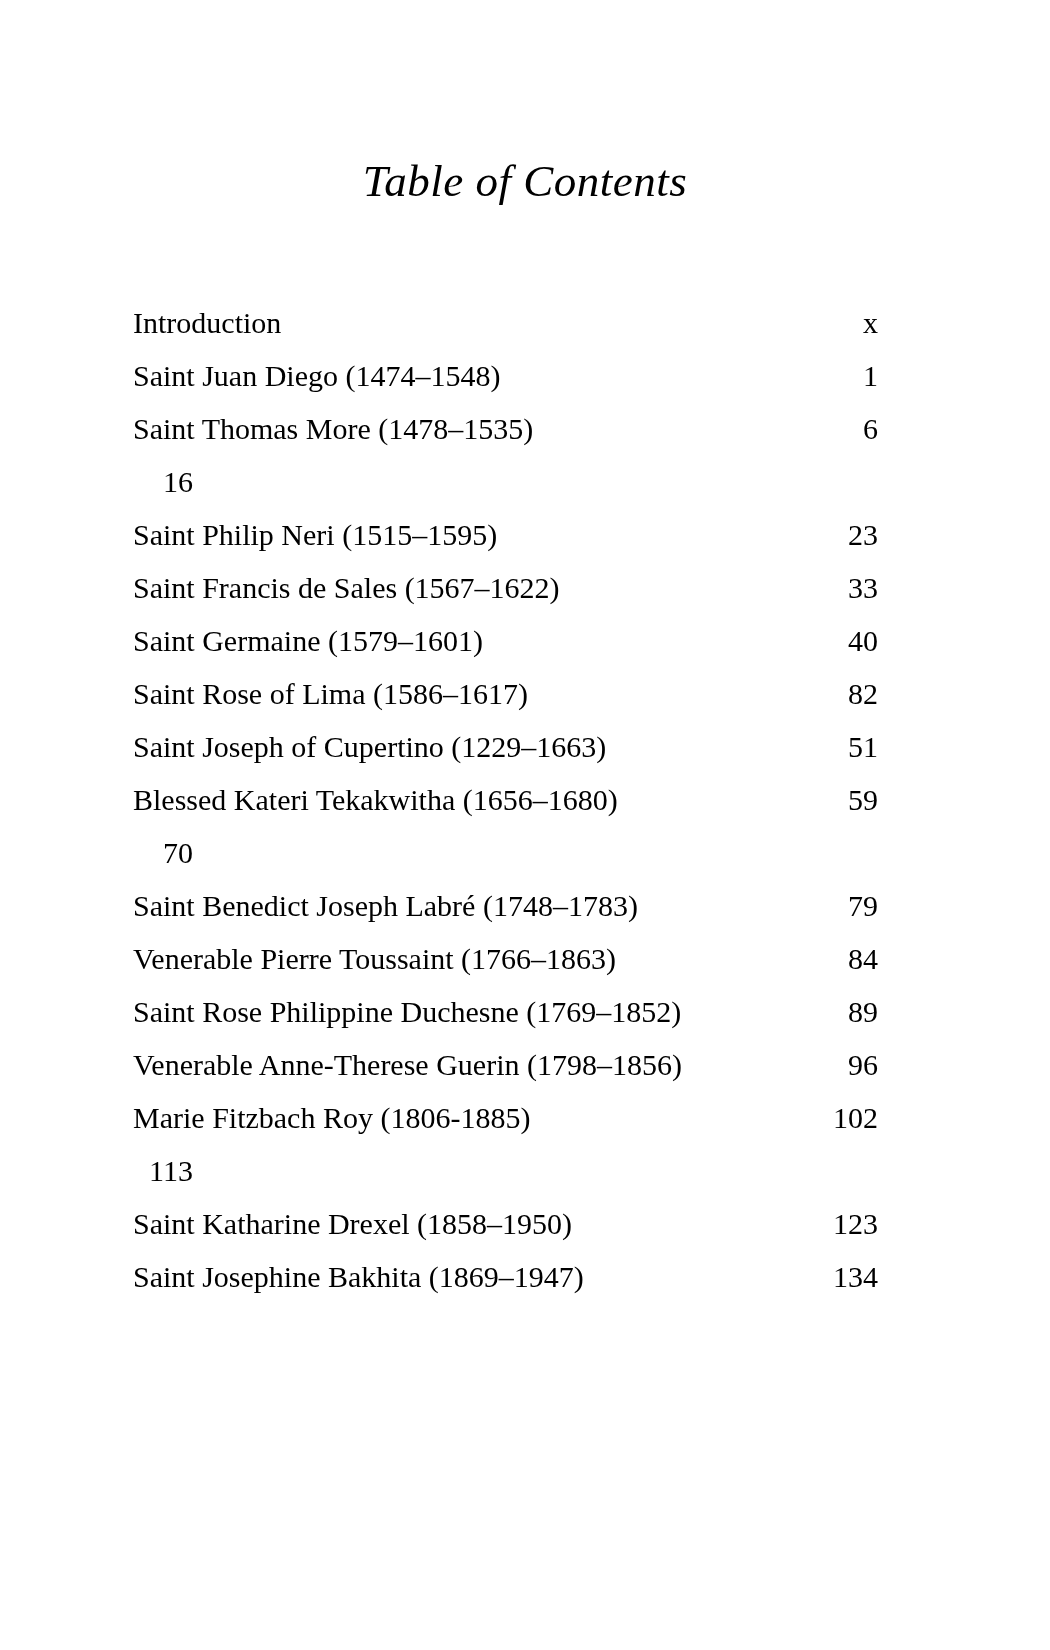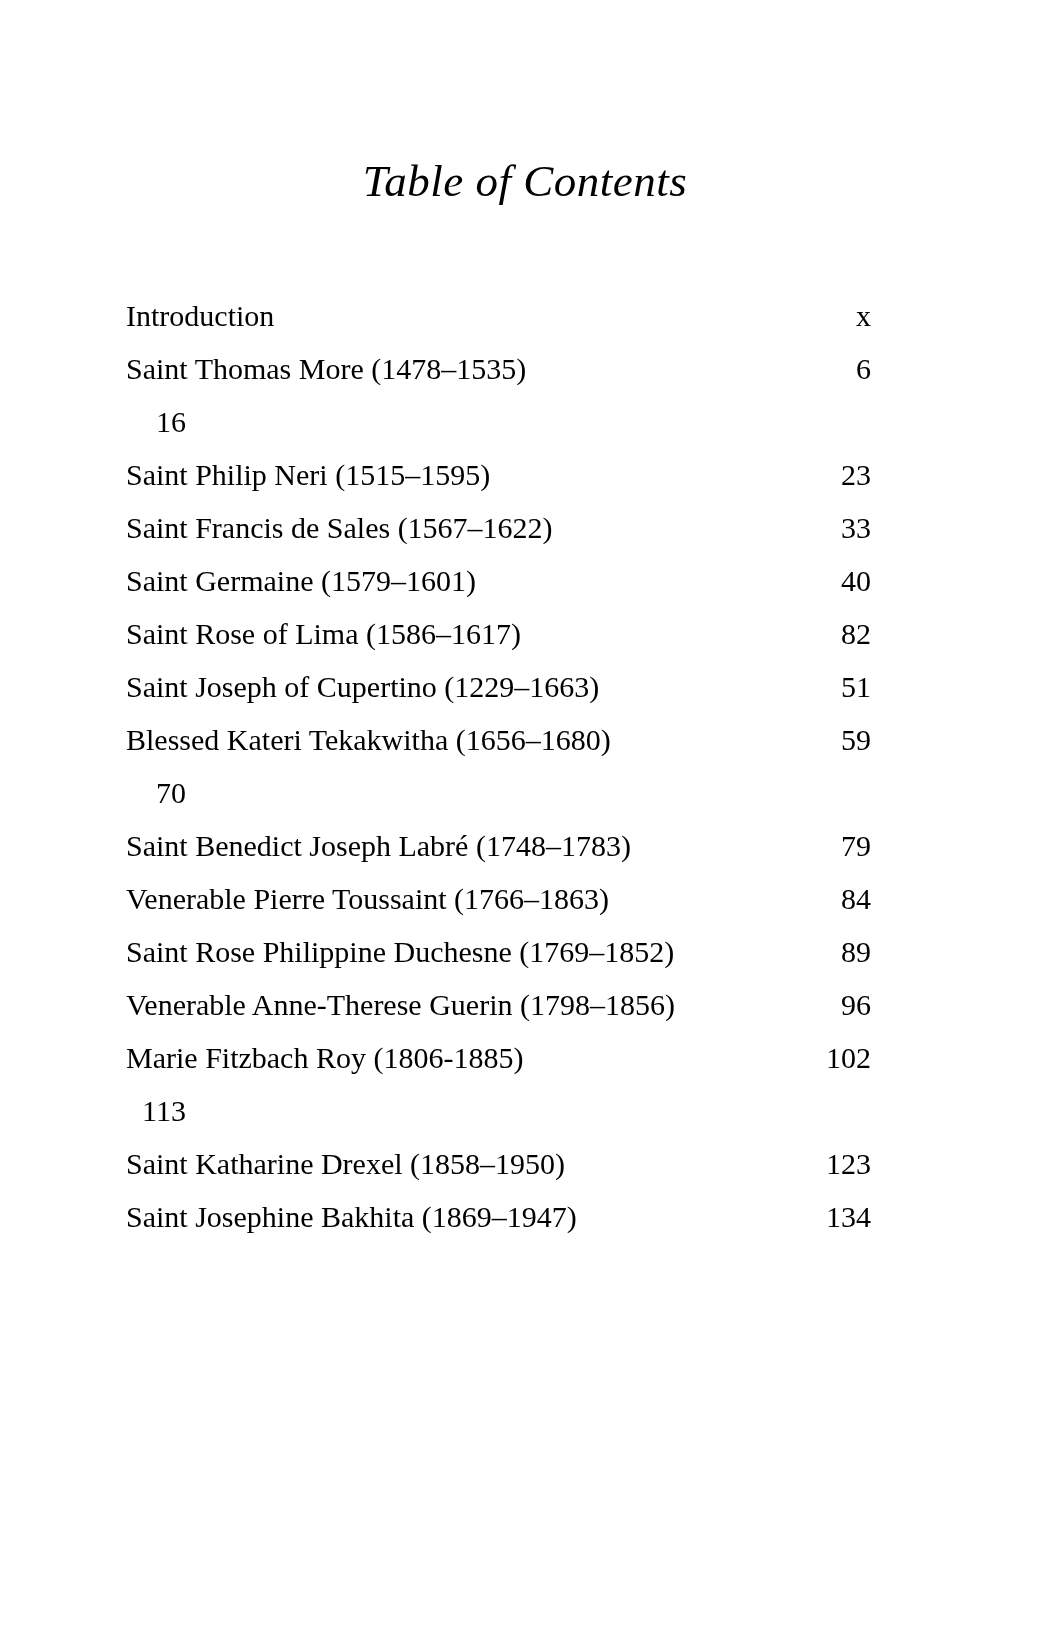--- a/index.html
+++ b/index.html
@@ -23,21 +23,21 @@
   .toc-title {
     font-style: italic;
     font-size: 45px;
     text-align: center;
     letter-spacing: 0.5px;
     margin: 0;
     padding-top: 155px;
     font-weight: normal;
   }
   .toc-list {
-    margin: 1px;
+    margin: 8px;
     padding: 0;
     list-style: none;
     position: absolute;
     top: 300px;
     left: 125px;
     width: 745px;
   }
   .toc-row {
     display: flex;
     align-items: baseline;
@@ -57,20 +57,24 @@
 </style>
 </head>
 <body>
 
 <div class="page">
   <h1 class="toc-title">Table of Contents</h1>
   <ul class="toc-list">
       <li class="toc-row">
         <span class="toc-entry">Introduction</span>
         <span class="toc-page">x</span>
+      </li>
+      <li class="toc-row">
+        <span class="toc-entry">Saint Juan Diego (1474–1548)</span>
+        <span class="toc-page">1</span>
       </li>
       <li class="toc-row">
         <span class="toc-entry">Saint Thomas More (1478–1535)</span>
         <span class="toc-page">6</span>
       </li>
       <li class="toc-row">
         <span class="toc-page">16</span>
       </li>
       <li class="toc-row">
         <span class="toc-entry">Saint Philip Neri (1515–1595)</span>

